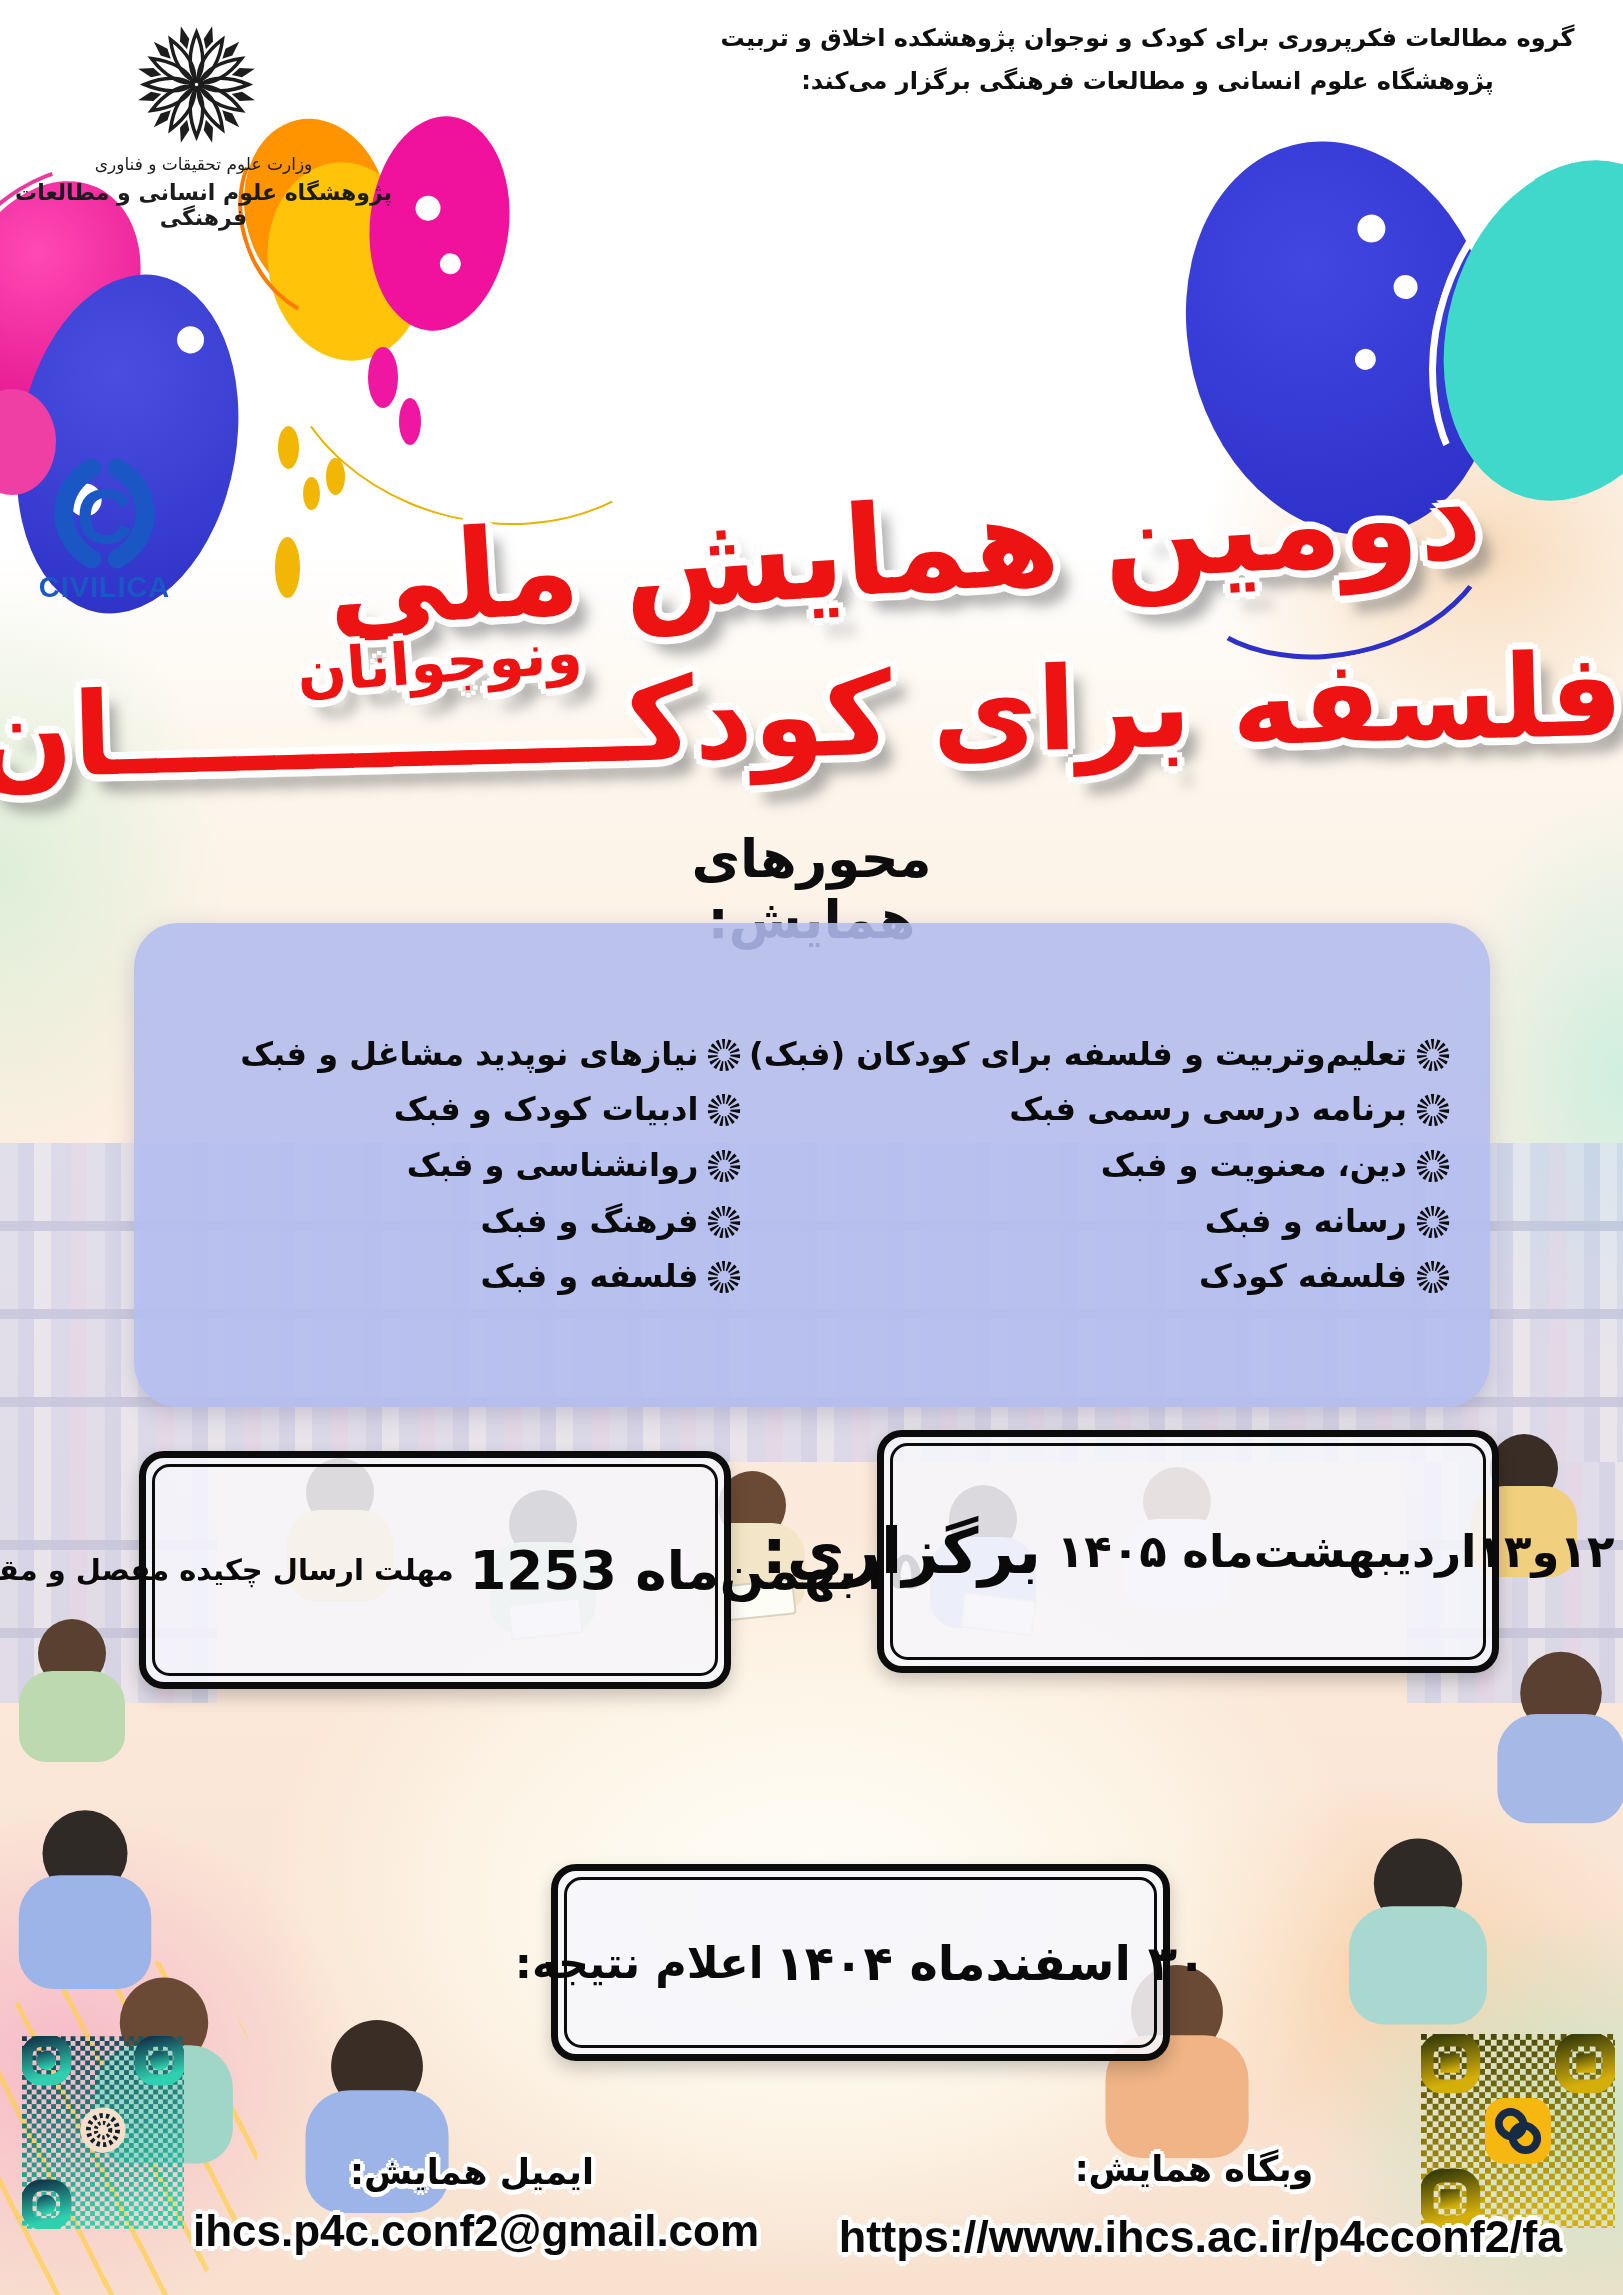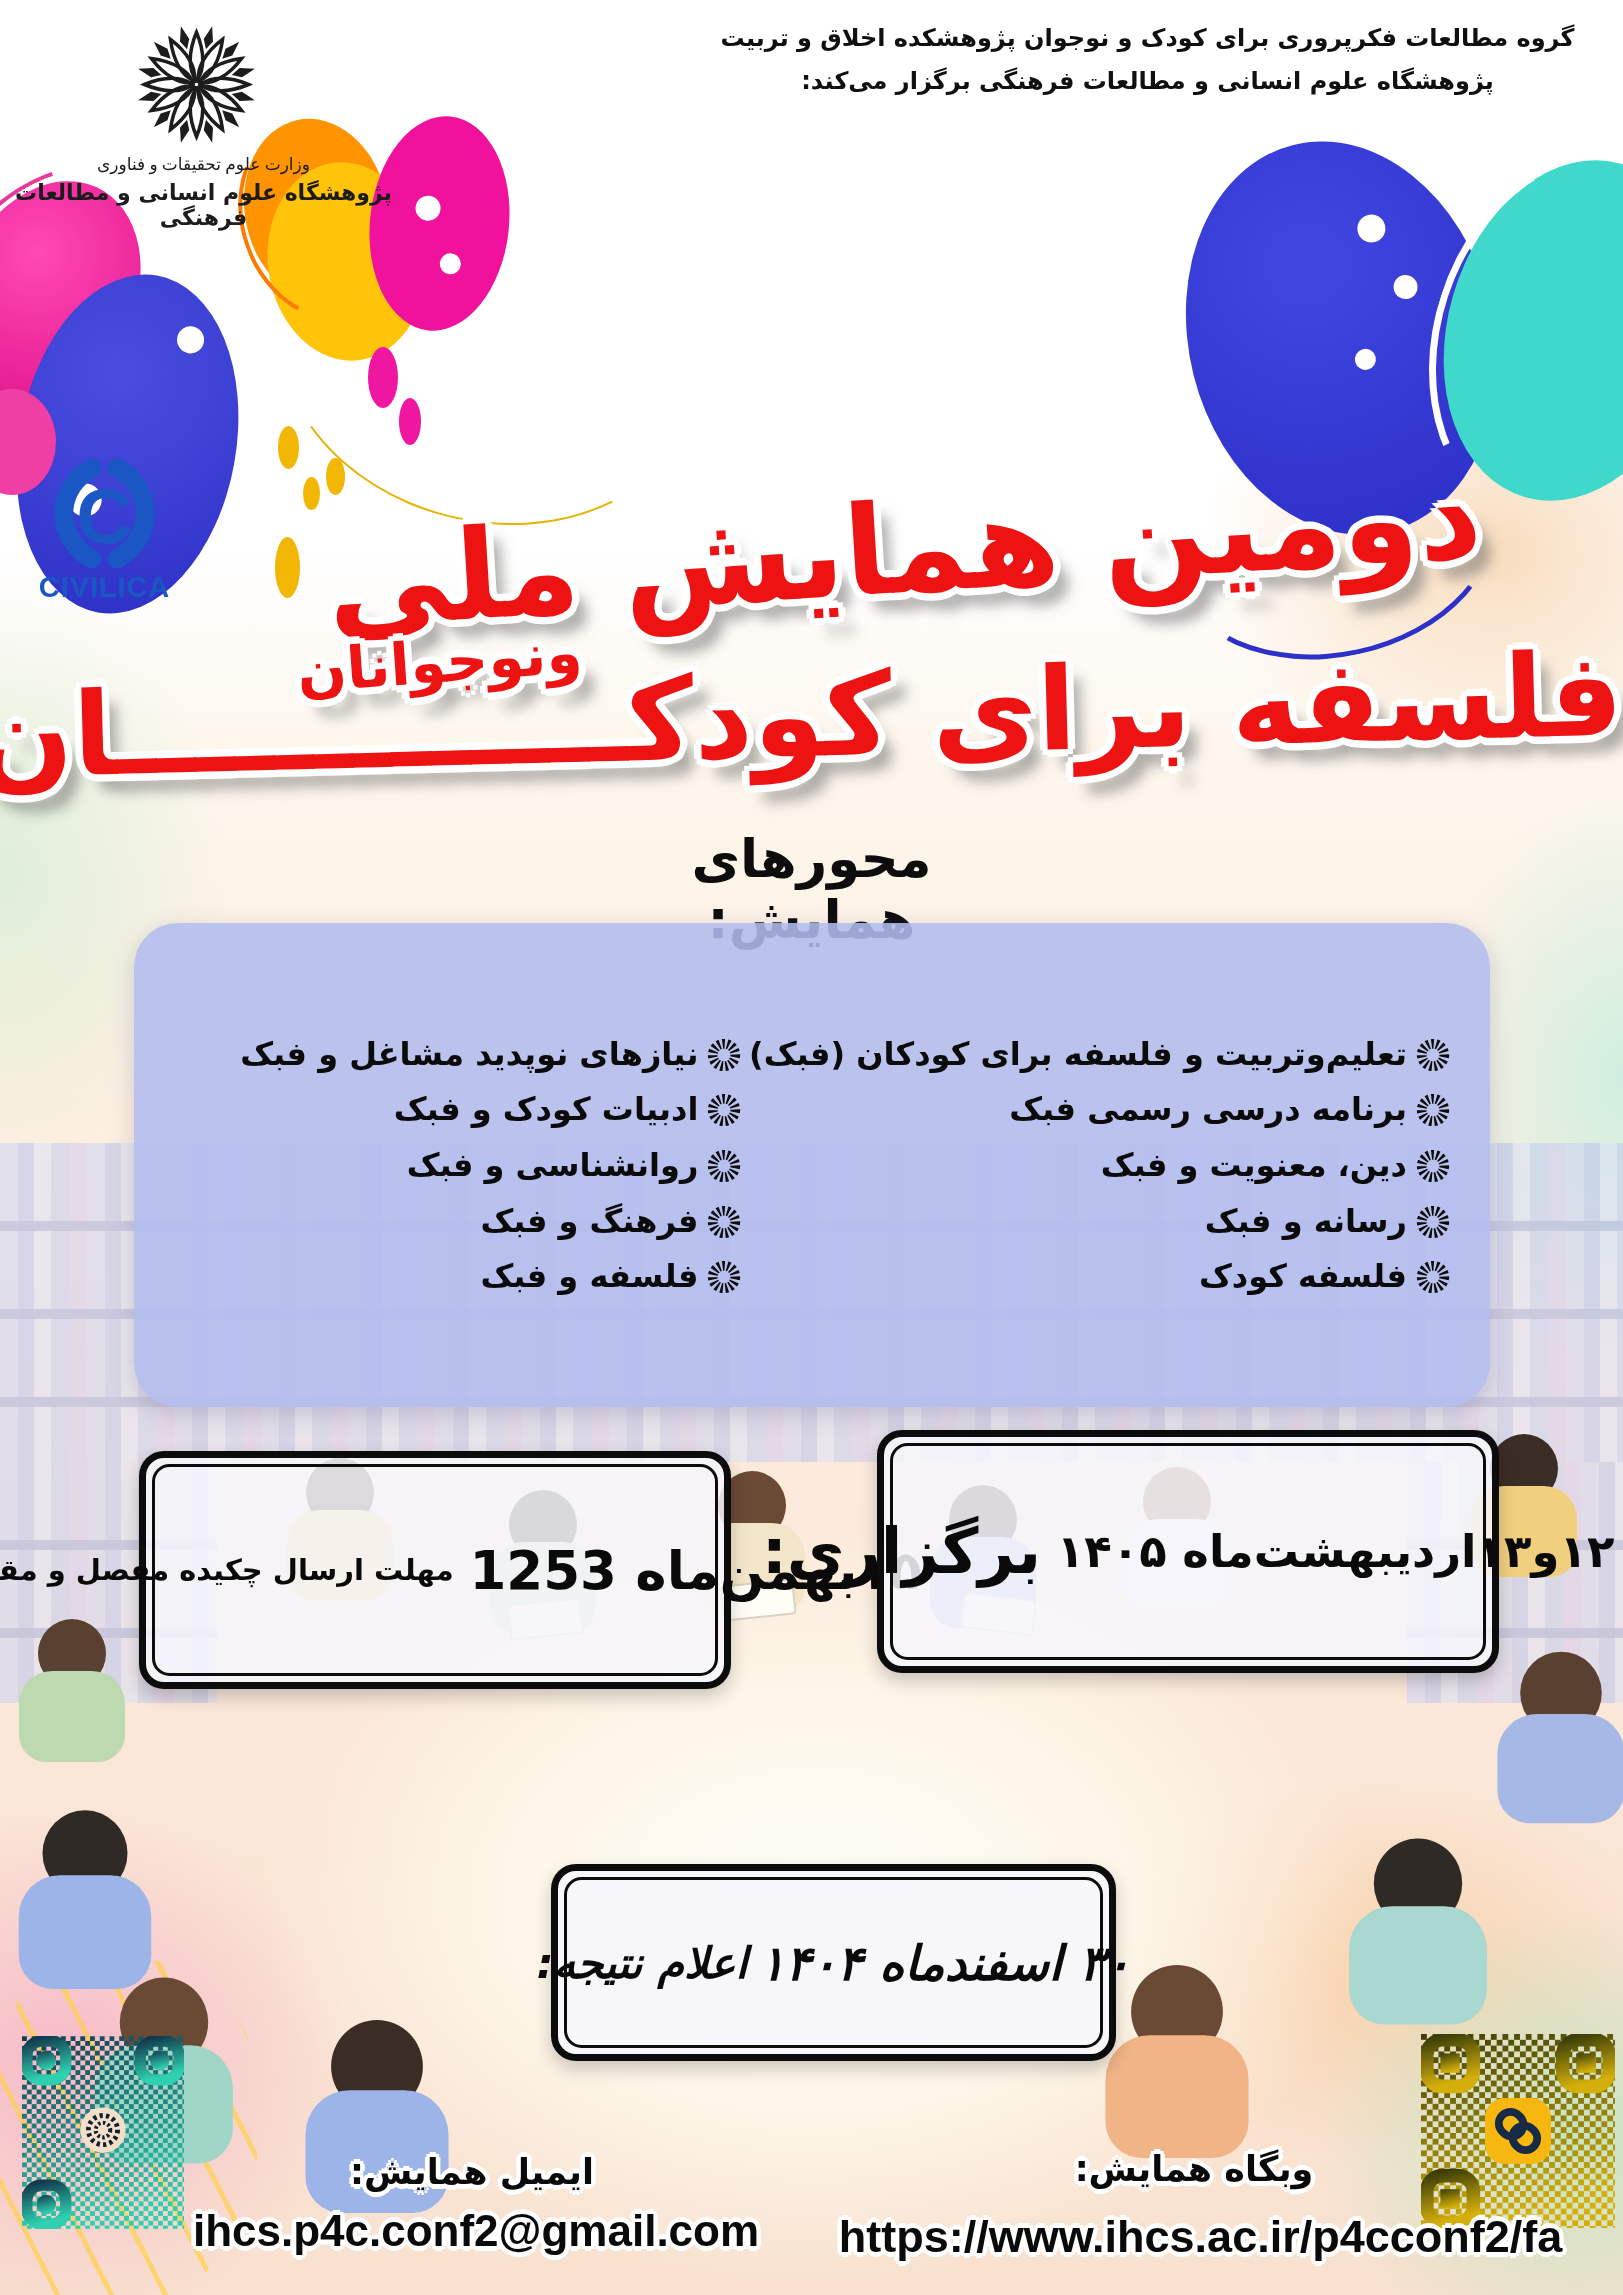--- a/index.html
+++ b/index.html
@@ -174,21 +174,21 @@
     <path d="M0,-58 L4.6,-44 L0,-35 L-4.6,-44 Z" transform="rotate(135)"></path>
     <path d="M0,-58 L4.6,-44 L0,-35 L-4.6,-44 Z" transform="rotate(165)"></path>
     <path d="M0,-58 L4.6,-44 L0,-35 L-4.6,-44 Z" transform="rotate(195)"></path>
     <path d="M0,-58 L4.6,-44 L0,-35 L-4.6,-44 Z" transform="rotate(225)"></path>
     <path d="M0,-58 L4.6,-44 L0,-35 L-4.6,-44 Z" transform="rotate(255)"></path>
     <path d="M0,-58 L4.6,-44 L0,-35 L-4.6,-44 Z" transform="rotate(285)"></path>
     <path d="M0,-58 L4.6,-44 L0,-35 L-4.6,-44 Z" transform="rotate(315)"></path>
     <path d="M0,-58 L4.6,-44 L0,-35 L-4.6,-44 Z" transform="rotate(345)"></path>
   </g>
 </svg>
-<div class="abs ministry-text" style="left:14px;top:154px;width:379px;font-size:17px;font-family:Liberation Serif, serif;">وزارت علوم تحقیقات و فناوری</div>
+<div class="abs ministry-text" style="left:14px;top:154px;width:379px;font-size:17px;">وزارت علوم تحقیقات و فناوری</div>
 <div class="abs ministry-text" style="left:14px;top:180px;width:379px;font-size:22px;font-weight:bold;">پژوهشگاه علوم انسانی و مطالعات فرهنگی</div>
 
 <div class="abs org-text" style="left:694px;top:16.7px;width:907px;">
   <div>گروه مطالعات فکرپروری برای کودک و نوجوان پژوهشکده اخلاق و تربیت</div>
   <div>پژوهشگاه علوم انسانی و مطالعات فرهنگی برگزار می‌کند:</div>
 </div>
 
 <div class="abs" style="left:28px;top:458px;width:153px;">
   <svg width="153" height="111" viewBox="0 0 120 88">
     <g transform="translate(10,0)">
@@ -270,21 +270,21 @@
 </div>
 
 <div class="abs plaque" style="left:139px;top:1451px;width:592px;height:238px;">
   <div style="font-size:29px;">مهلت ارسال چکیده مفصل و مقاله:</div>
   <div style="font-size:53px;">۱۵بهمن‌ماه 1253</div>
 </div>
 <div class="abs plaque" style="left:877px;top:1430px;width:622px;height:243px;">
   <div style="font-size:63px;">برگزاری:</div>
   <div style="font-size:45px;">۱۲و۱۳اردیبهشت‌ماه ۱۴۰۵</div>
 </div>
-<div class="abs plaque" style="left:551px;top:1864px;width:565px;height:197px;gap:12px;font-style:italic;">
+<div class="abs plaque" style="left:551px;top:1864px;width:619px;height:197px;gap:12px;">
   <div style="font-size:43px;">اعلام نتیجه:</div>
   <div style="font-size:48px;">۳۰ اسفندماه ۱۴۰۴</div>
 </div>
 
 <svg class="abs" style="left:22px;top:2036px;" width="162" height="193" viewBox="0 0 100 119">
   <defs>
     <linearGradient id="gq1" x1="0" y1="0" x2="0.25" y2="1">
       <stop offset="0" stop-color="#123a4e"></stop>
         <stop offset="1" stop-color="#2fd0b0"></stop>
     </linearGradient>

